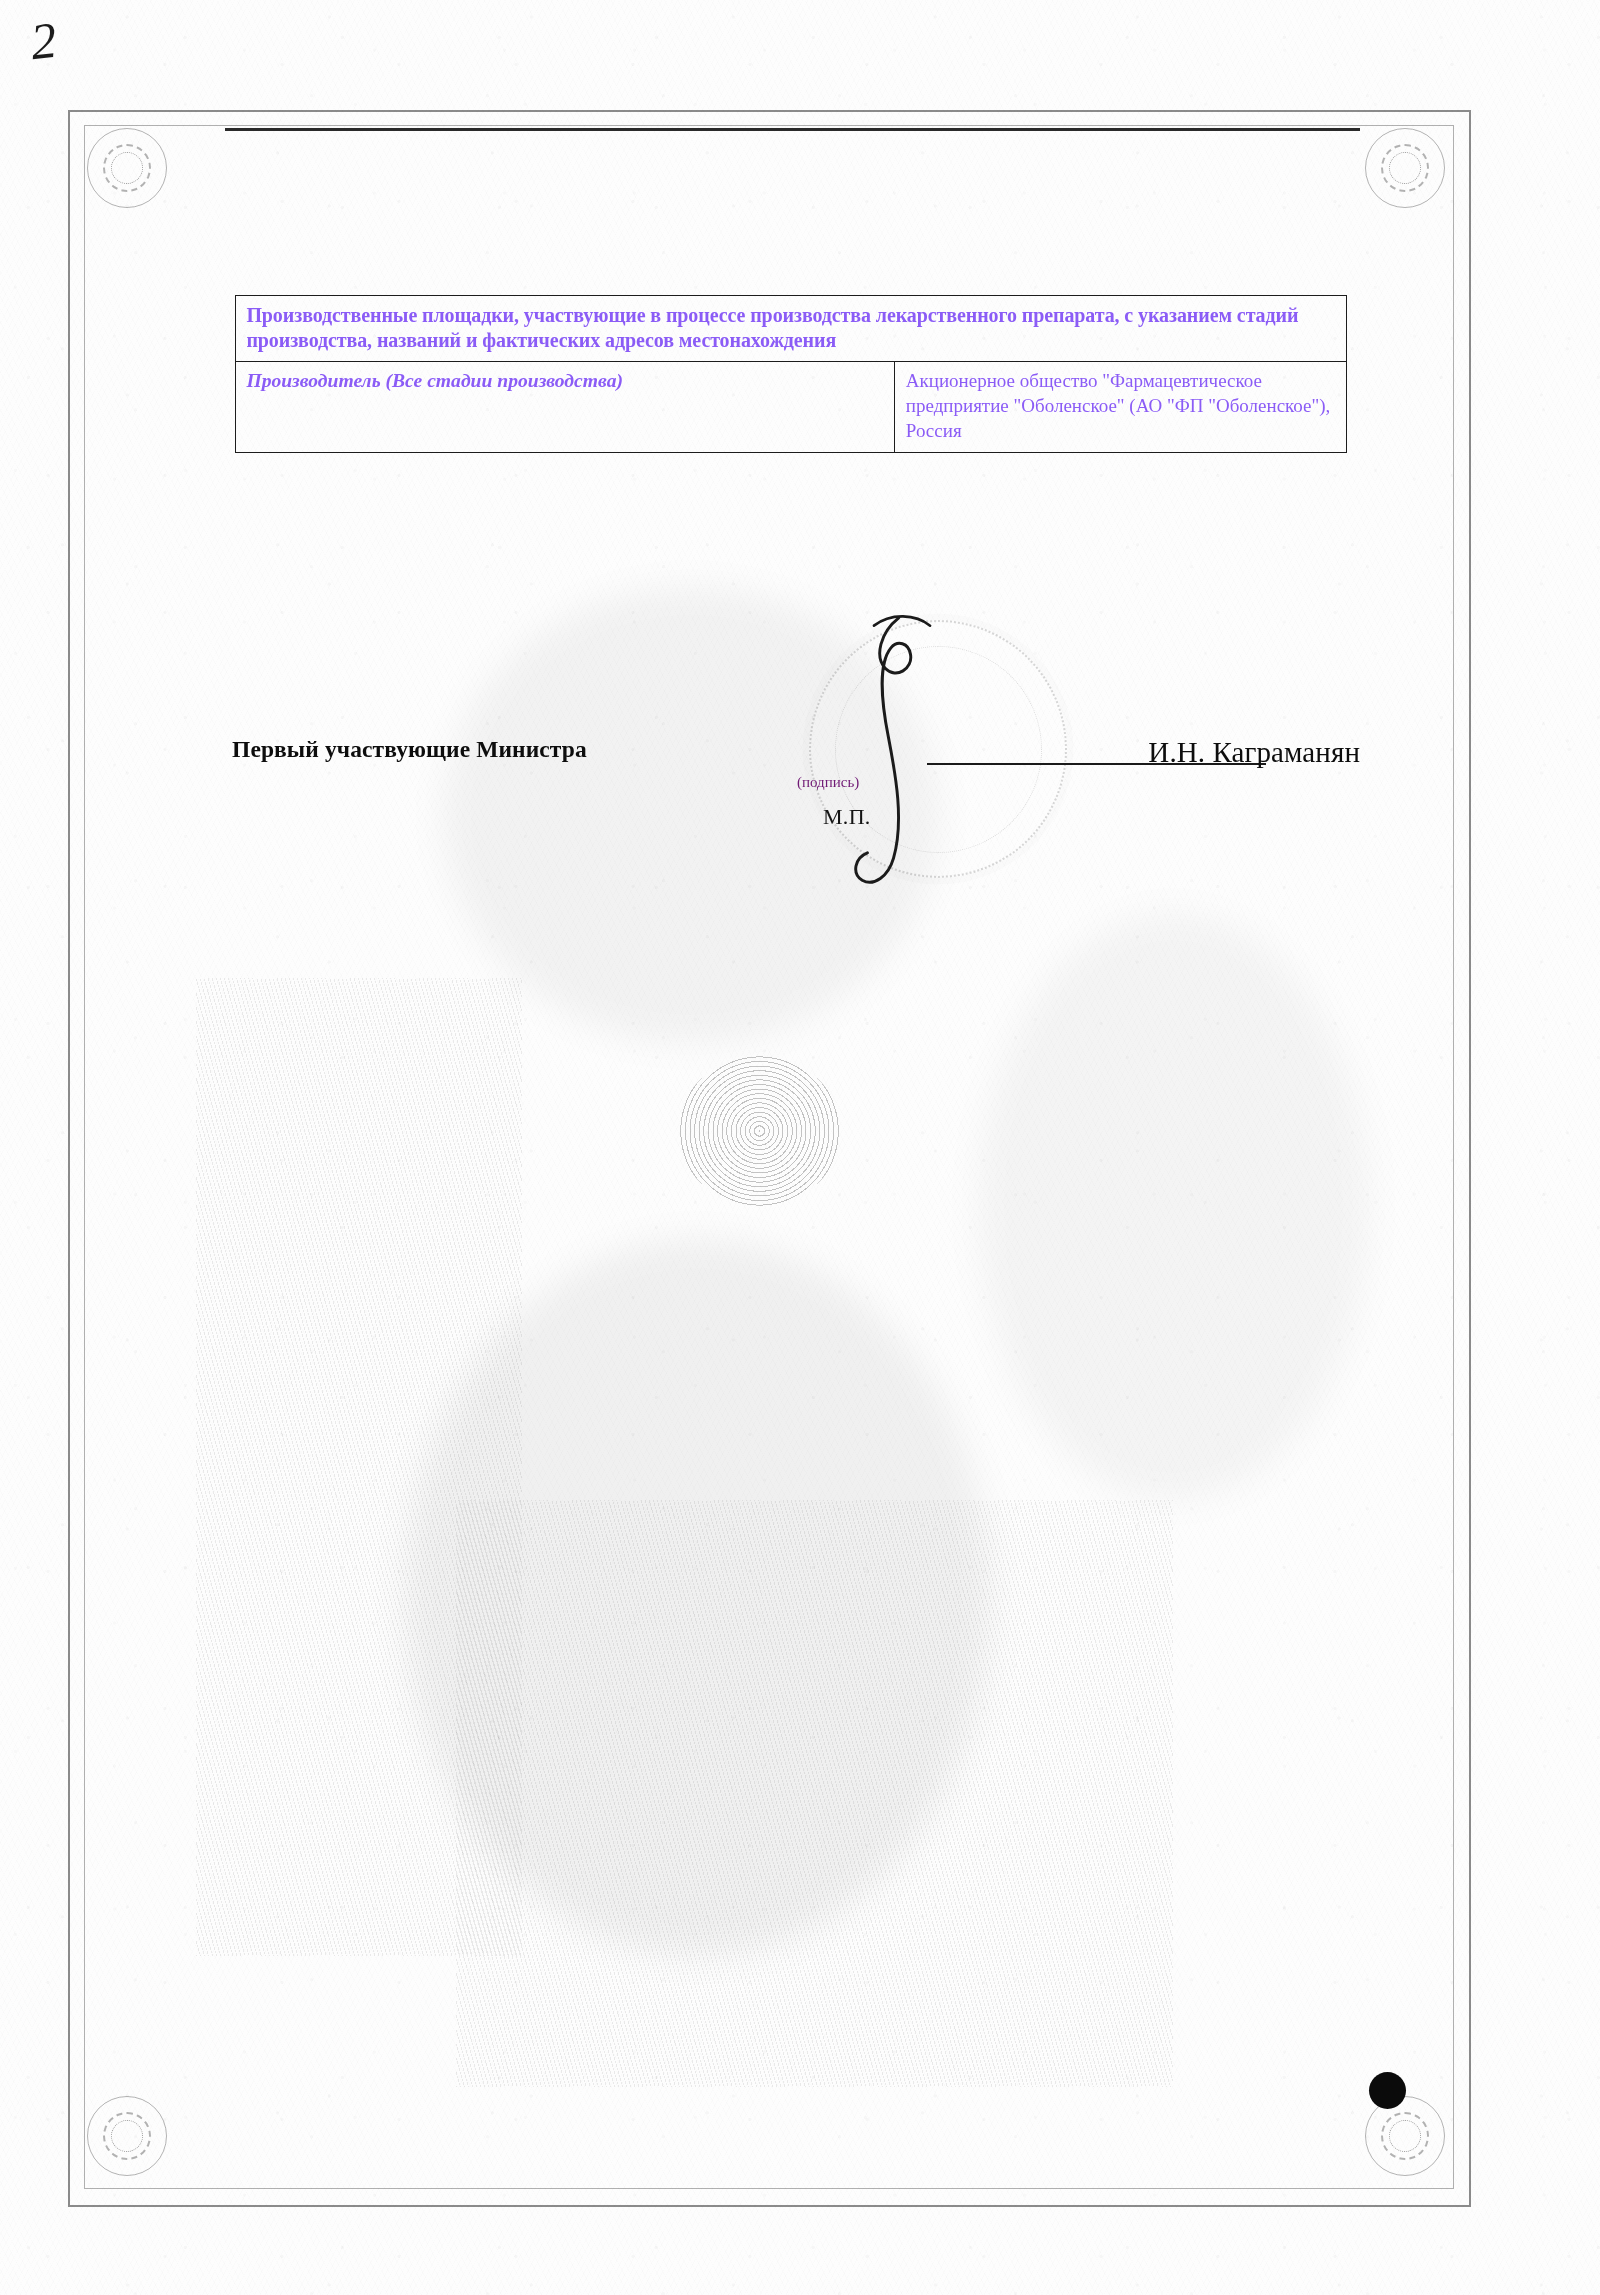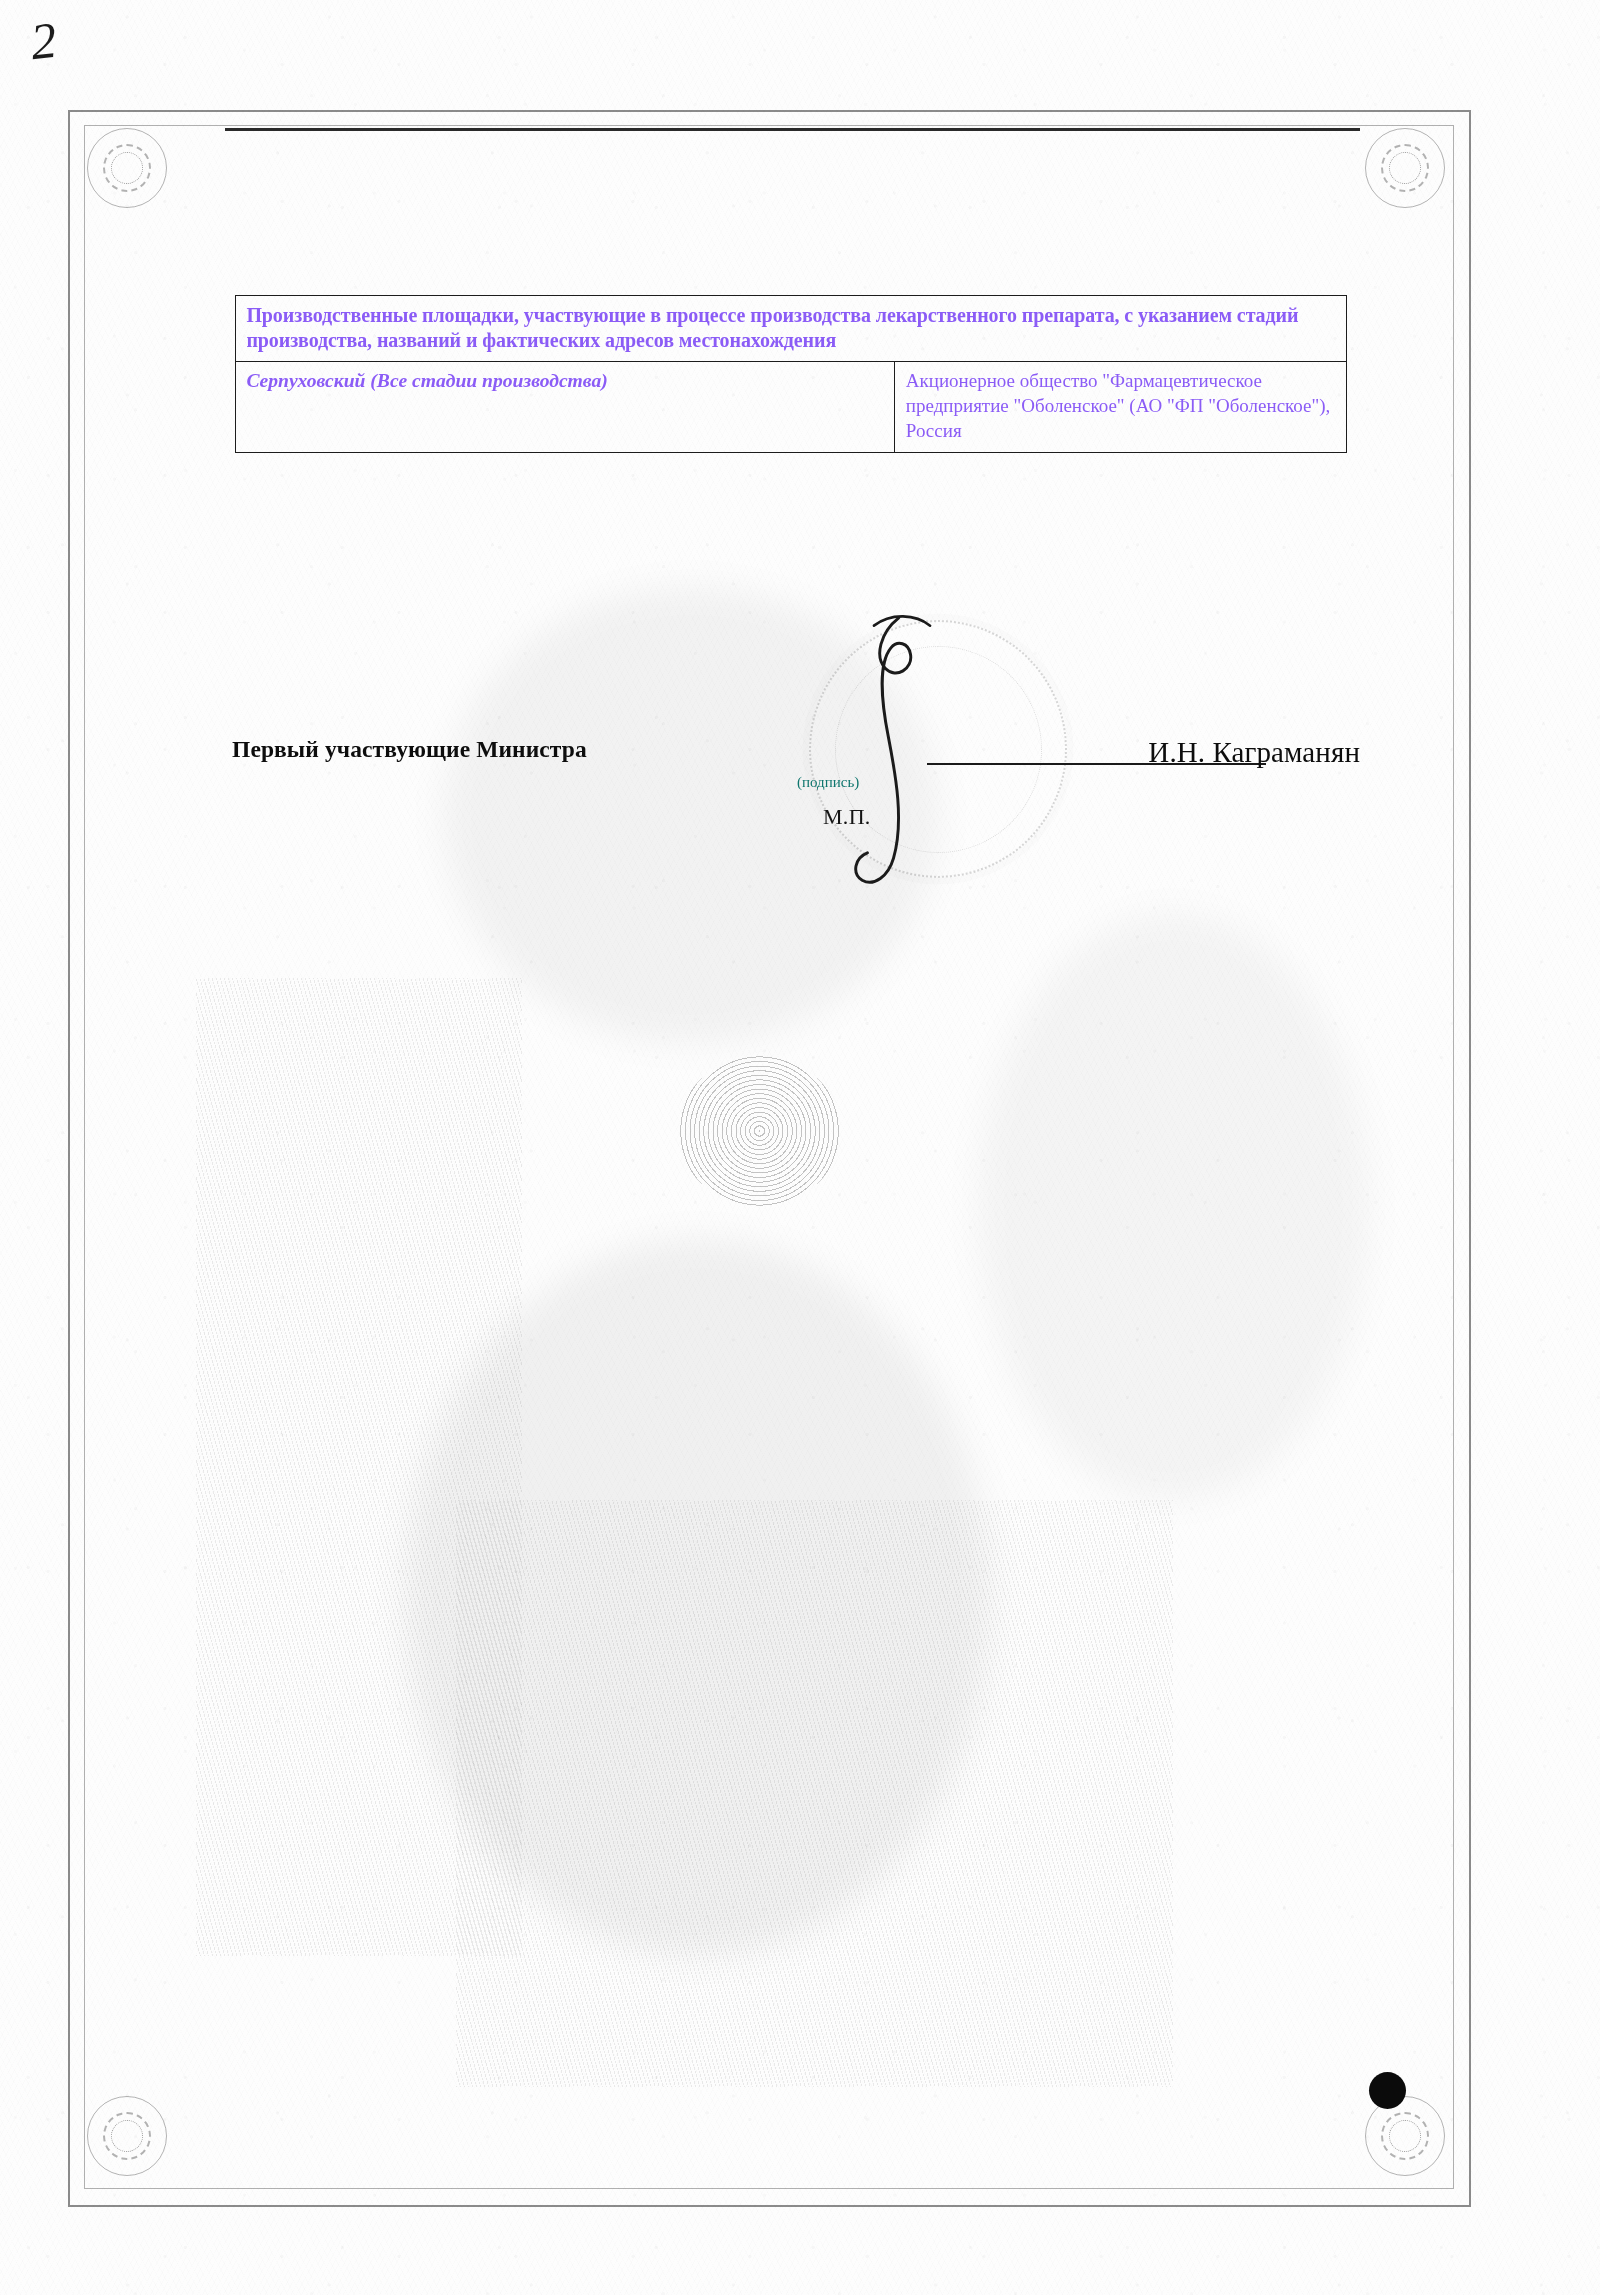--- a/index.html
+++ b/index.html
@@ -211,21 +211,21 @@
     font-size: 29px;
     letter-spacing: 0.1px;
     color: #0d0d0d;
     white-space: nowrap;
   }
   .sign-caption {
     position: absolute;
     left: 797px;
     top: 774px;
     font-size: 15px;
-    color: #0f766e;
+    color: #701a75;
     text-align: right;
   }
   .mp {
     position: absolute;
     left: 823px;
     top: 804px;
     font-size: 22px;
     color: #141414;
     letter-spacing: 0.3px;
   }
@@ -339,21 +339,21 @@
   <div class="hand-number">2</div>
 
   <div class="header-rule"></div>
 
   <table class="tbl">
     <tbody>
         <tr>
       <td class="head-cell" colspan="2">Производственные площадки, участвующие в процессе производства лекарственного препарата, с указанием стадий производства, названий и фактических адресов местонахождения</td>
     </tr>
     <tr>
-      <td class="maker-label">Серпуховский (Все стадии производства)</td>
+      <td class="maker-label">Производитель (Все стадии производства)</td>
       <td class="maker-value">Акционерное общество "Фармацевтическое предприятие "Оболенское" (АО "ФП "Оболенское"), Россия</td>
     </tr>
   </tbody>
     </table>
 
   <div class="stamp"></div>
   <svg class="signature-ink" viewBox="0 0 340 470" xmlns="http://www.w3.org/2000/svg">
     <path d="M188 18 C160 40 150 78 168 96 C184 112 210 96 206 74 C203 56 186 52 176 64
              C158 86 160 140 172 200 C184 262 196 330 180 386 C172 414 150 430 132 420
              C116 410 120 386 140 378" fill="none" stroke="#1b1b1b" stroke-width="4.5" stroke-linecap="round"></path>

